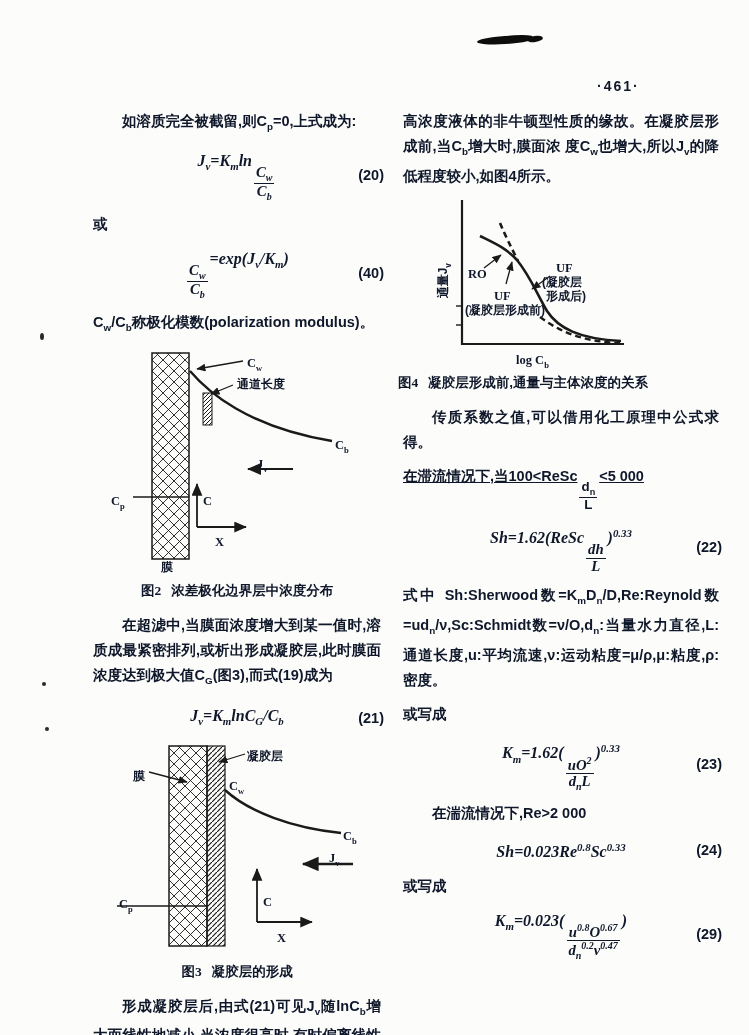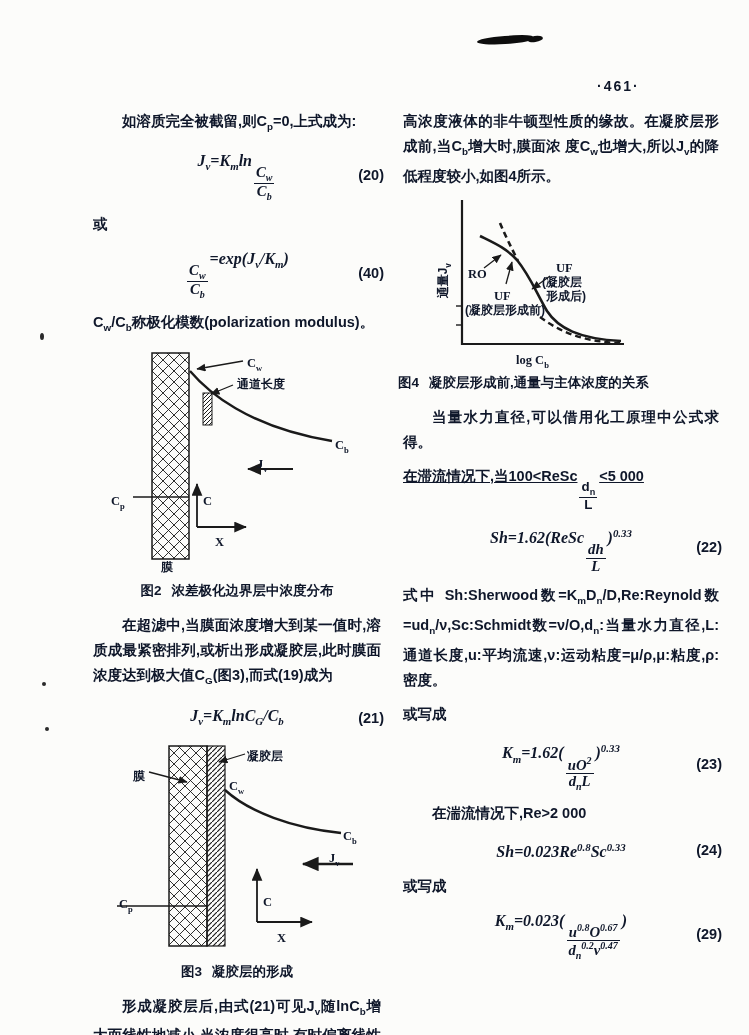--- a/index.html
+++ b/index.html
@@ -27,21 +27,21 @@
         line-height:1.05;font-size:0.92em;margin:0 2px;}
   .fn{border-bottom:1.5px solid currentColor;padding:0 2px;}
   .fd{padding:0 2px;}
   .mathline{display:block;}
   
   .figwrap{position:relative;margin:6px auto 0 auto;}
   .figwrap .lbl{position:absolute;font-size:12.5px;font-weight:bold;
         font-family:"Liberation Serif",serif;white-space:nowrap;}
   .figwrap .lbl.cjk{font-family:"Liberation Sans",sans-serif;font-size:12px;}
   .cap{font-size:13.5px;font-weight:bold;text-align:center;margin:4px 0 10px 0;}
-  .cap .tag{margin-right:10px;}
+  .cap .tag{margin-right:10px;font-family:Liberation Serif, serif;}
   .cap.left{text-align:left;margin-left:4px;}
   svg{display:block;}
   .ylab{transform:rotate(-90deg);transform-origin:center;}
 </style>
 </head>
 <body>
 
 <div class="page">
 
   <div class="smudge"></div>
@@ -185,21 +185,21 @@
       <span class="lbl" style="left:70px;top:86px;">UF</span>
       <span class="lbl cjk" style="left:26px;top:100px;width:110px;text-align:center;">(凝胶层形成前)</span>
       <span class="lbl" style="left:132px;top:58px;">UF</span>
       <span class="lbl cjk" style="left:118px;top:72px;">(凝胶层</span>
       <span class="lbl cjk" style="left:122px;top:86px;">形成后)</span>
     </div>
     <div class="cap left">
       <span class="tag">图4</span><span>凝胶层形成前,通量与主体浓度的关系</span>
     </div>
 
-    <p class="ind">当量水力直径,可以借用化工原理中公式求得。</p>
+    <p class="ind">传质系数之值,可以借用化工原理中公式求得。</p>
 
     <p class="mathline" style="margin-top:4px;text-decoration:underline;">在滞流情况下,当100&lt;ReSc<span class="frac">
           <span class="fn">d<sub>n</sub></span>
           <span class="fd">L</span>
         </span>&lt;5 000</p>
 
     <div class="eq">
       <span>Sh=1.62(ReSc<span class="frac">
             <span class="fn">dh</span>
             <span class="fd">L</span>

